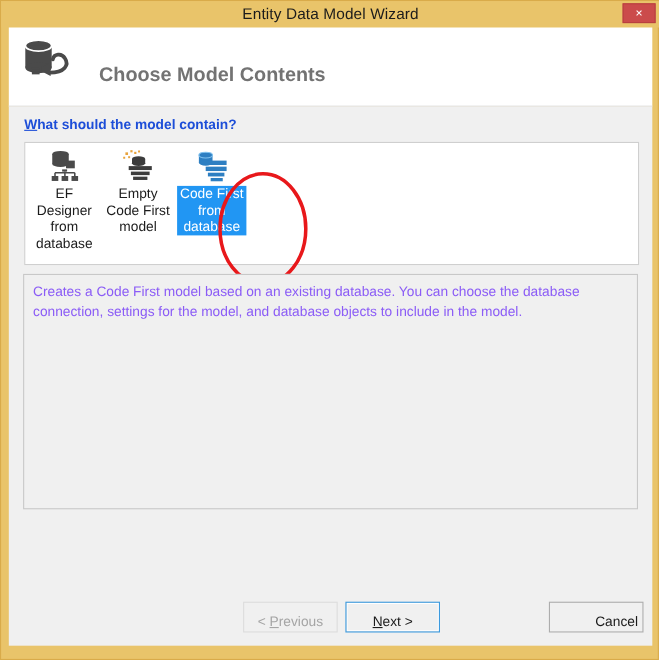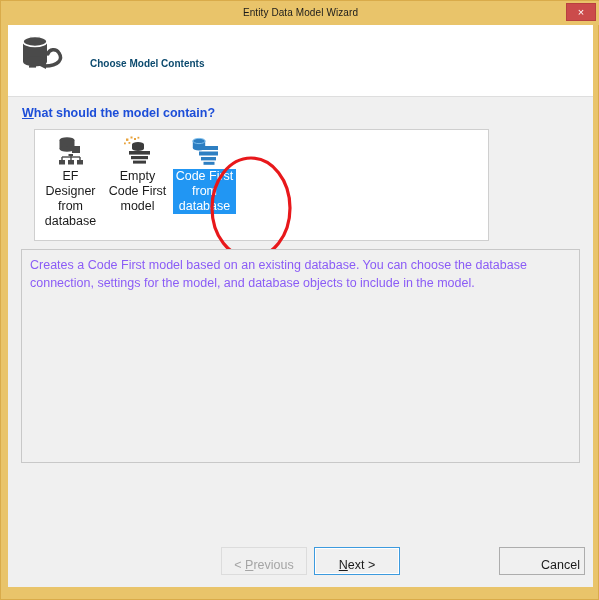--- a/index.html
+++ b/index.html
@@ -33,21 +33,21 @@
     height: 24px;
     background: #e9c46a;
   }
   .title-text {
     position: absolute;
     left: 0; top: 0;
     width: 599px;
     height: 24px;
     line-height: 23px;
     text-align: center;
-    font-size: 10px;
+    font-size: 14px;
     color: #1b1b1b;
     font-family: "Liberation Sans", sans-serif;
     letter-spacing: 0.1px;
   }
   .close-btn {
     position: absolute;
     right: 4px;
     top: 2px;
     width: 30px;
     height: 18px;
@@ -77,23 +77,23 @@
     position: absolute;
     left: 7px;
     top: 2px;
     width: 62px;
     height: 62px;
   }
   .header-heading {
     position: absolute;
     left: 82px;
     top: 33px;
-    font-size: 10px;
+    font-size: 18px;
     font-weight: bold;
-    color: #0c4a6e;
+    color: #737373;
     font-family: "Liberation Sans", sans-serif;
   }
 
   
   .body-area {
     position: absolute;
     left: 7px;
     top: 96px;
     width: 585px;
     height: 490px;
@@ -107,23 +107,23 @@
     font-size: 12.5px;
     font-weight: bold;
     color: #1d4ed8;
     font-family: "Liberation Sans", sans-serif;
   }
   .accel { text-decoration: underline; }
 
   
   .model-panel {
     position: absolute;
-    left: 26px;
+    left: 14px;
     top: 32px;
-    width: 455px;
+    width: 559px;
     height: 112px;
     background: #ffffff;
     border: 1px solid #cfcfcf;
     box-sizing: border-box;
   }
   .model-list {
     position: absolute;
     left: 0; top: 4px;
     display: flex;
     flex-direction: row;

